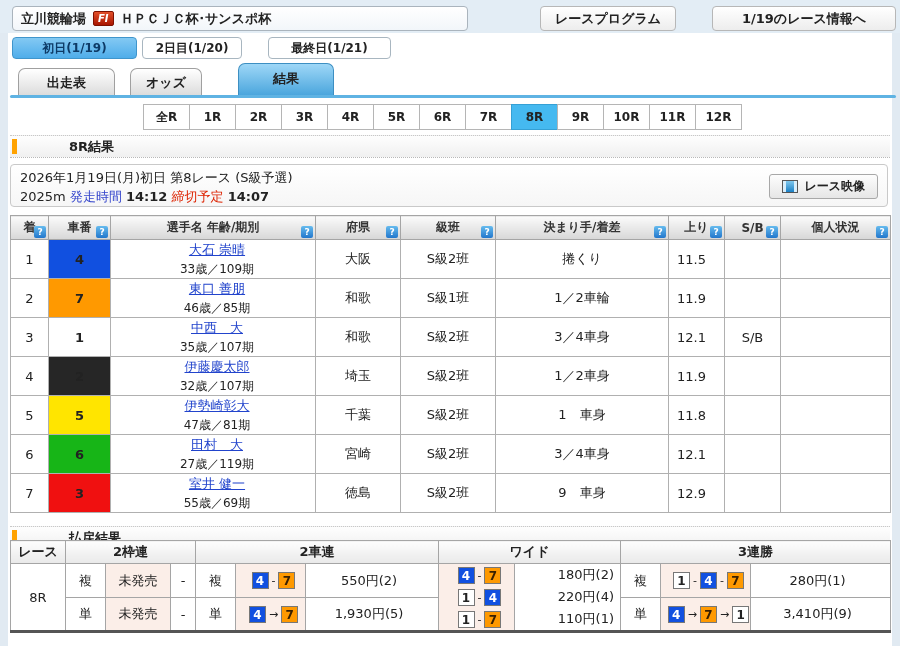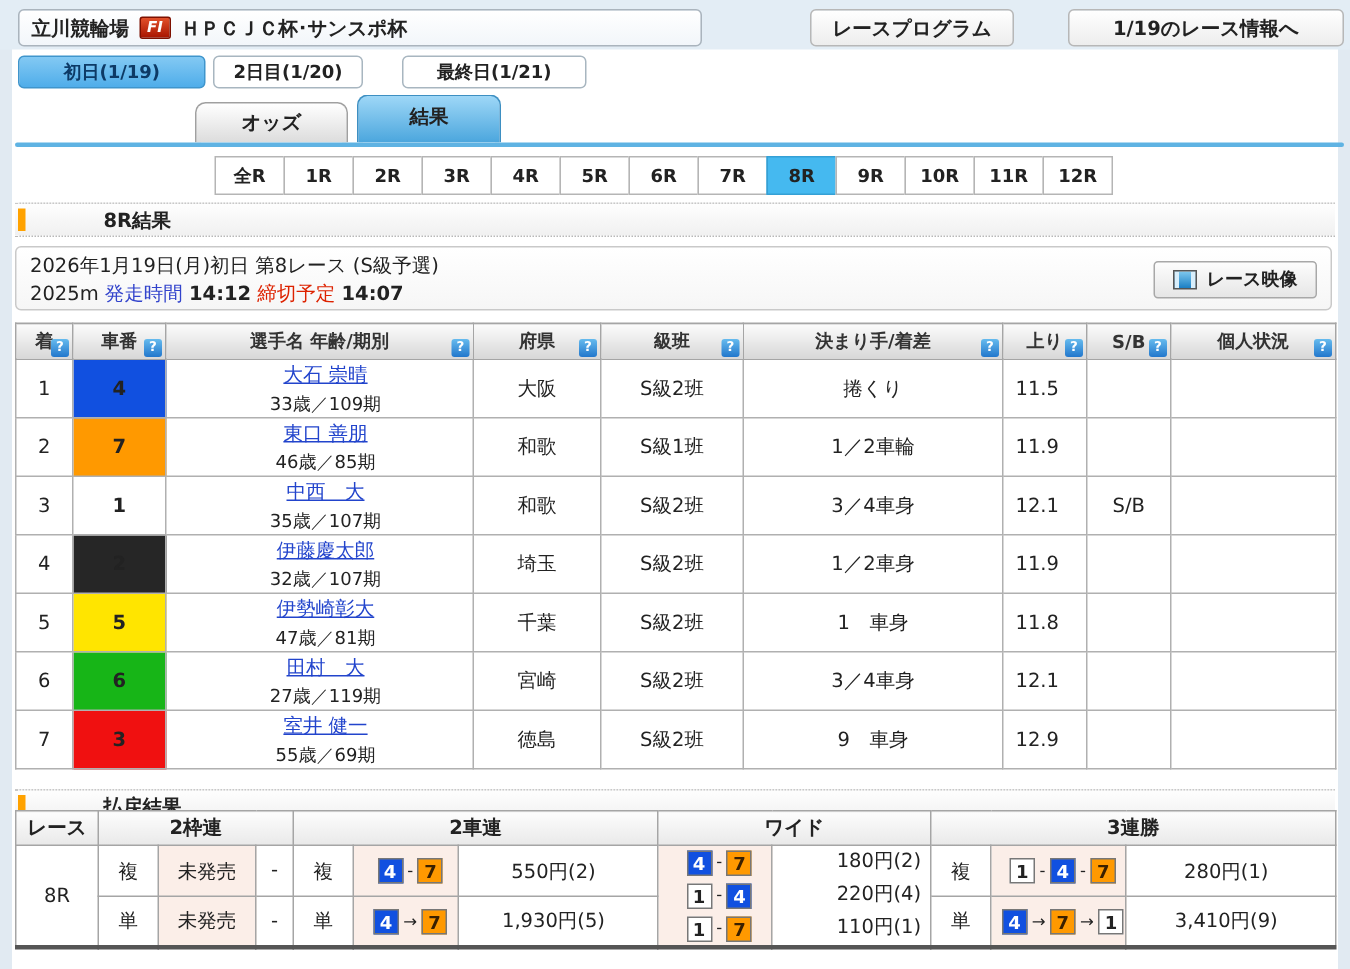--- a/index.html
+++ b/index.html
@@ -28,21 +28,21 @@
   .day-tab.active { background:linear-gradient(#83c9f3,#4fadea); border-color:#3f95cc; color:#0d3a66; }
   .day-tab.t0 { left:12px;  width:125px; }
   .day-tab.t1 { left:142px; width:100px; }
   .day-tab.t2 { left:268px; width:123px; }
 
   
   .main-tab { position:absolute; border:1px solid #a0a0a0; border-bottom:none; border-radius:7px 7px 0 0;
       text-align:center; font-size:13px; font-weight:bold; color:#222;
       background:linear-gradient(#ffffff,#dcdcdc); cursor:pointer; }
   .main-tab.t0 { left:18px;  top:68px; width:97px; height:27px; line-height:27px; }
-  .main-tab.t1 { left:130px; top:68px; width:102px; height:27px; line-height:27px; }
+  .main-tab.t1 { left:130px; top:68px; width:72px; height:27px; line-height:27px; }
   .main-tab.t2 { left:238px; top:63px; width:96px; height:32px; line-height:30px;
       background:linear-gradient(#9ed7f7,#4ba6dd); border-color:#3d8fc2; }
   .tab-underline { position:absolute; left:10px; top:95px; width:886px; height:3px; background:#5fb3e3; border-radius:2px; }
 
   
   .race-tabs { position:absolute; left:143px; top:104px; display:flex; }
   .race-tab { width:47px; height:26px; line-height:24px; text-align:center; font-size:12px; font-weight:bold;
       color:#222; background:#fff; border:1px solid #b5b5b5; margin-left:-1px; cursor:pointer; }
   .race-tab:first-child { margin-left:0; }
   .race-tab.active { background:#45b9f0; border-color:#35a0d5; }
@@ -121,20 +121,21 @@
     <span class="fi-badge">FI</span>
     <span>ＨＰＣＪＣ杯･サンスポ杯</span>
   </div>
   <button class="top-btn program">レースプログラム</button>
   <button class="top-btn info">1/19のレース情報へ</button>
 
   <div class="day-tab t0 active">初日(1/19)</div>
   <div class="day-tab t1">2日目(1/20)</div>
   <div class="day-tab t2">最終日(1/21)</div>
 
+  <div class="main-tab t0">出走表</div>
   <div class="main-tab t1">オッズ</div>
   <div class="main-tab t2">結果</div>
   <div class="tab-underline"></div>
 
   <div class="race-tabs">
     <div class="race-tab">全R</div>
     <div class="race-tab">1R</div>
     <div class="race-tab">2R</div>
     <div class="race-tab">3R</div>
     <div class="race-tab">4R</div>

